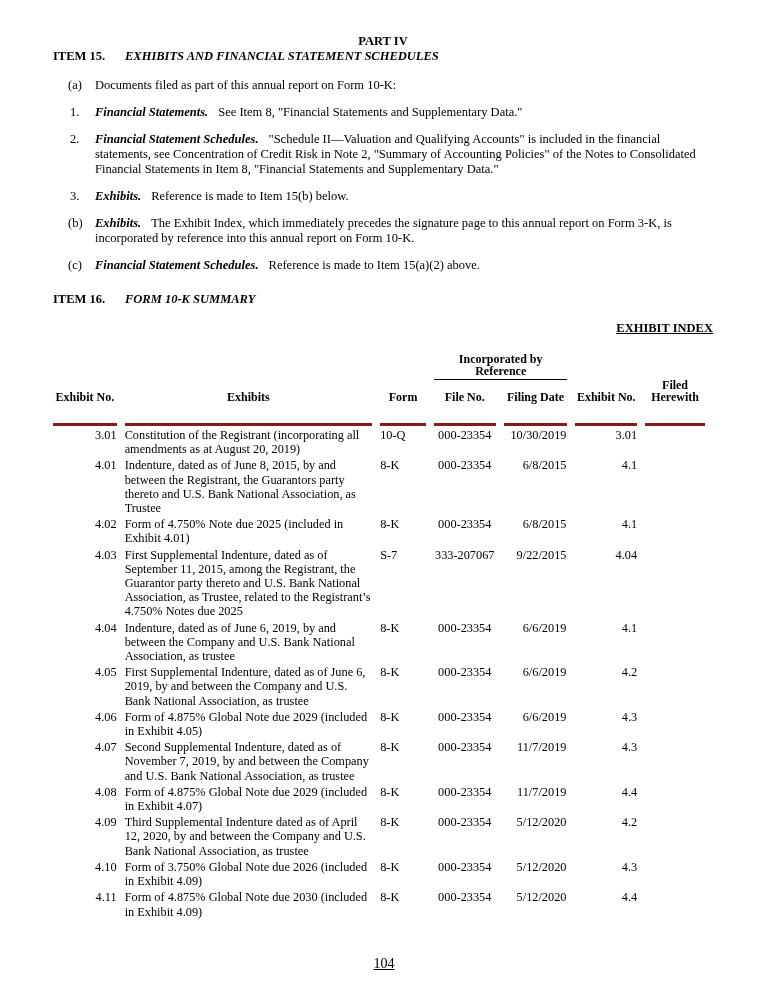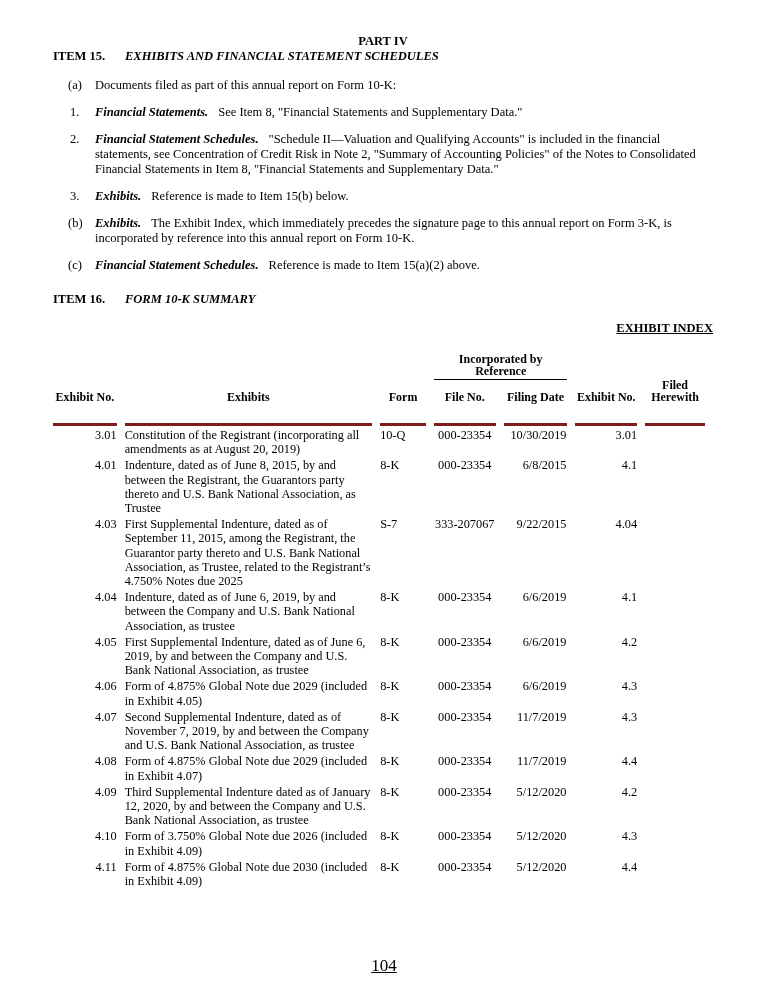--- a/index.html
+++ b/index.html
@@ -84,21 +84,21 @@
   .c4 { text-align: right; }
   .c5 { text-align: right; }
   .c6 { text-align: center; }
   td.c4 { padding-right: 1px; }
   .page-footer {
     position: absolute;
     top: 956px;
     left: 0;
     right: 0;
     text-align: center;
-    font-size: 17px;
+    font-size: 14px;
     text-decoration: underline;
   }
 </style>
 </head>
 <body>
 
 <div class="page">
 
   <div class="part-title">PART IV</div>
 
@@ -187,20 +187,29 @@
         <tr>
           <td class="c0">4.01</td>
           <td class="c1">Indenture, dated as of June 8, 2015, by and between the Registrant, the Guarantors party thereto and U.S. Bank National Association, as Trustee</td>
           <td class="c2">8-K</td>
           <td class="c3">000-23354</td>
           <td class="c4">6/8/2015</td>
           <td class="c5">4.1</td>
           <td class="c6"></td>
         </tr>
         <tr>
+          <td class="c0">4.02</td>
+          <td class="c1">Form of 4.750% Note due 2025 (included in Exhibit 4.01)</td>
+          <td class="c2">8-K</td>
+          <td class="c3">000-23354</td>
+          <td class="c4">6/8/2015</td>
+          <td class="c5">4.1</td>
+          <td class="c6"></td>
+        </tr>
+        <tr>
           <td class="c0">4.03</td>
           <td class="c1">First Supplemental Indenture, dated as of September 11, 2015, among the Registrant, the Guarantor party thereto and U.S. Bank National Association, as Trustee, related to the Registrant’s 4.750% Notes due 2025</td>
           <td class="c2">S-7</td>
           <td class="c3">333-207067</td>
           <td class="c4">9/22/2015</td>
           <td class="c5">4.04</td>
           <td class="c6"></td>
         </tr>
         <tr>
           <td class="c0">4.04</td>
@@ -242,21 +251,21 @@
           <td class="c0">4.08</td>
           <td class="c1">Form of 4.875% Global Note due 2029 (included in Exhibit 4.07)</td>
           <td class="c2">8-K</td>
           <td class="c3">000-23354</td>
           <td class="c4">11/7/2019</td>
           <td class="c5">4.4</td>
           <td class="c6"></td>
         </tr>
         <tr>
           <td class="c0">4.09</td>
-          <td class="c1">Third Supplemental Indenture dated as of January 12, 2020, by and between the Company and U.S. Bank National Association, as trustee</td>
+          <td class="c1">Third Supplemental Indenture dated as of April 12, 2020, by and between the Company and U.S. Bank National Association, as trustee</td>
           <td class="c2">8-K</td>
           <td class="c3">000-23354</td>
           <td class="c4">5/12/2020</td>
           <td class="c5">4.2</td>
           <td class="c6"></td>
         </tr>
         <tr>
           <td class="c0">4.10</td>
           <td class="c1">Form of 3.750% Global Note due 2026 (included in Exhibit 4.09)</td>
           <td class="c2">8-K</td>

